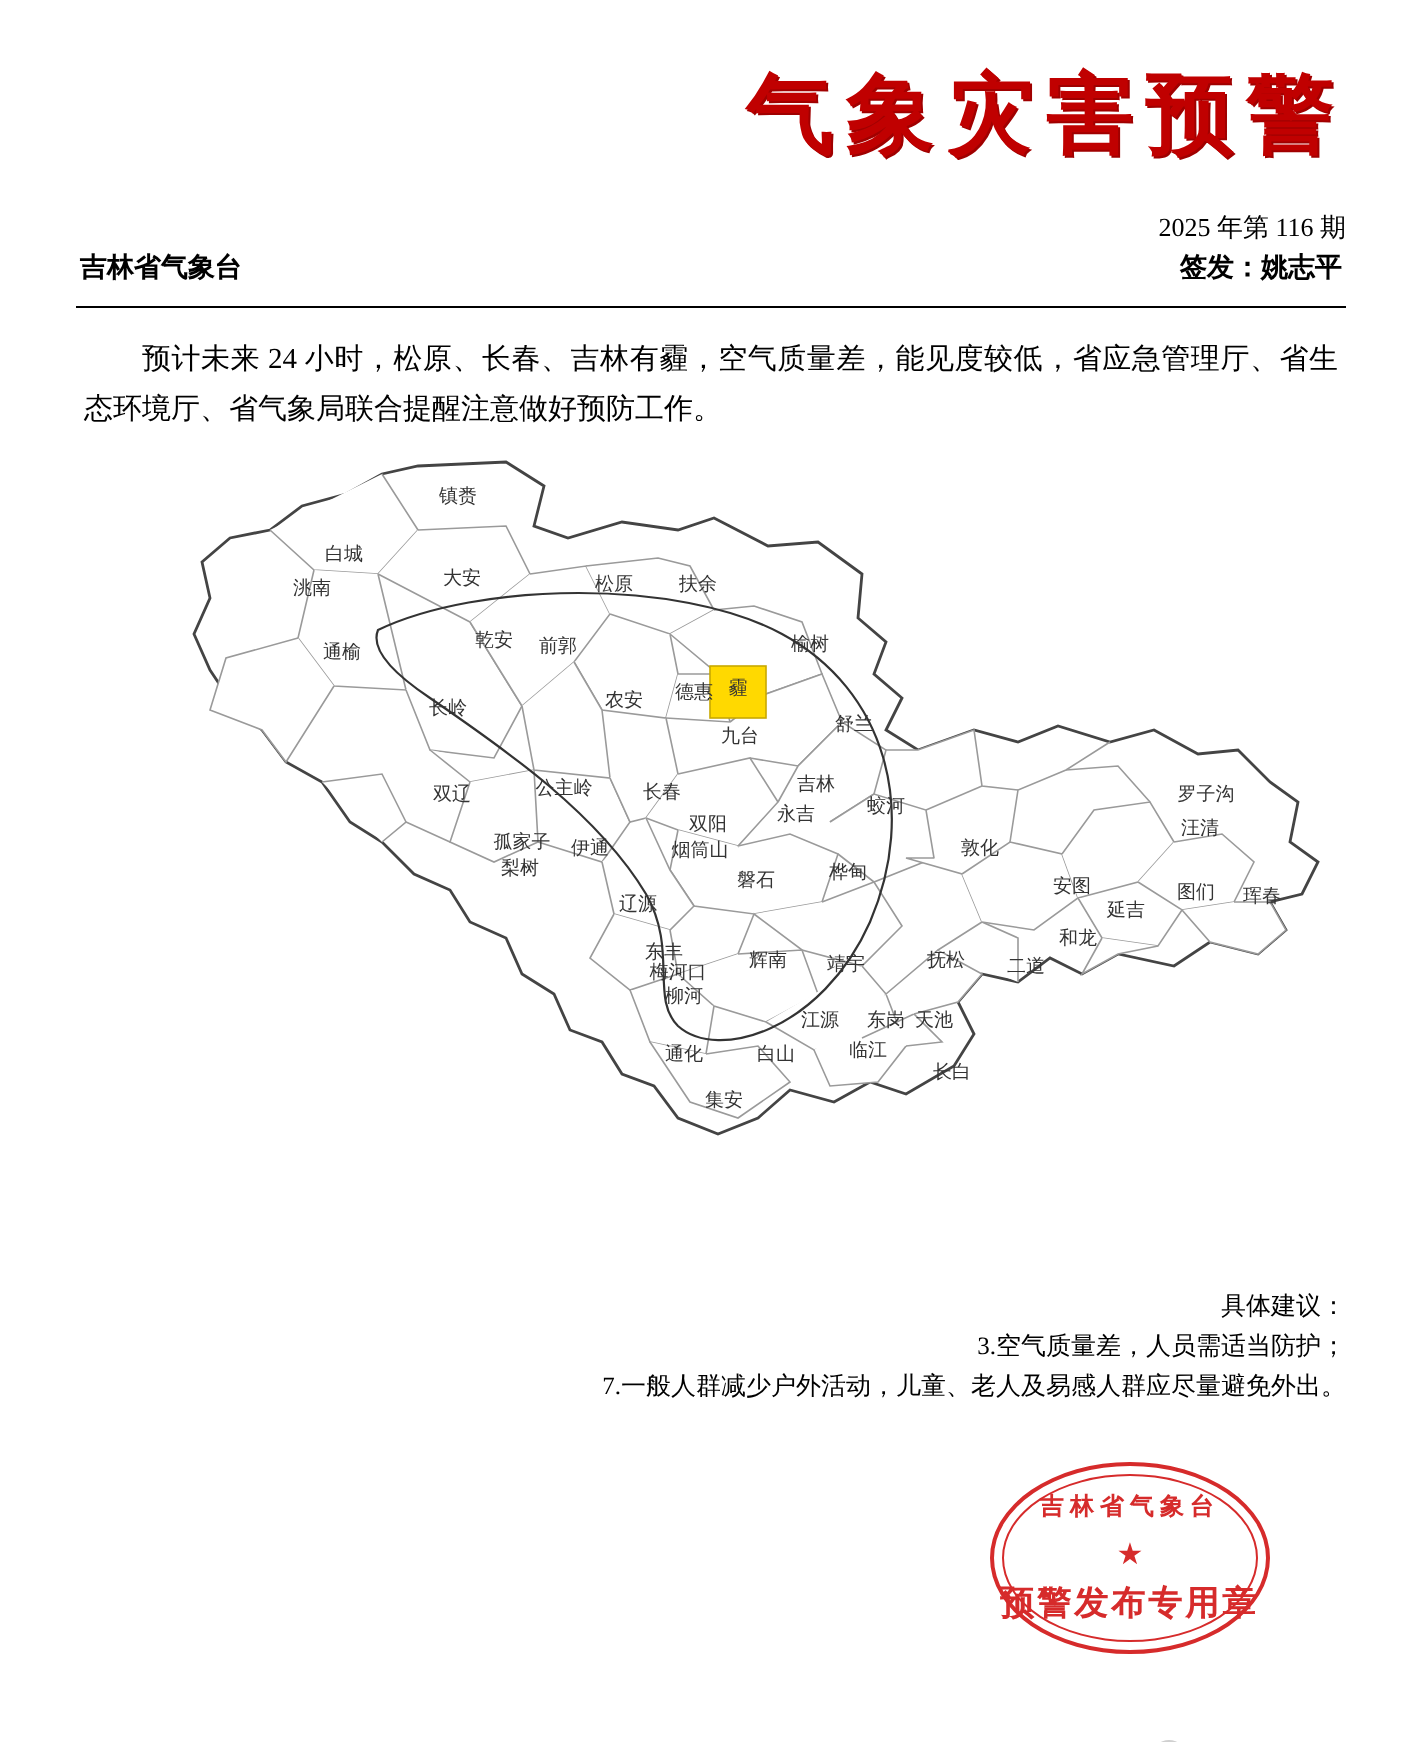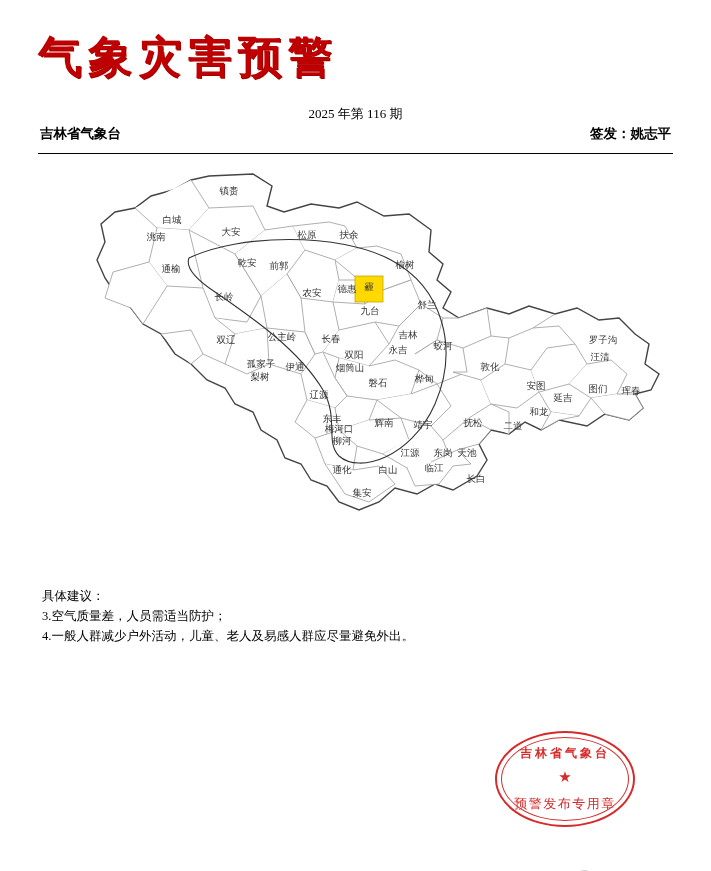--- a/index.html
+++ b/index.html
@@ -16,31 +16,31 @@
     overflow: hidden;
   }
   .page {
     position: relative;
     width: 711px;
     height: 871px;
     box-sizing: border-box;
     padding: 0 38px;
   }
   .doc-title {
-    text-align: left;
+    text-align: right;
     color: #c00000;
     font-family: "Liberation Serif", serif;
     font-weight: bold;
     font-size: 44px;
     letter-spacing: 6px;
     margin: 28px 0 8px 0;
     text-shadow: 1px 1px 0 #a00000;
   }
   .issue-line {
-    text-align: center;
+    text-align: right;
     font-size: 13px;
     margin-top: 18px;
     margin-bottom: 2px;
   }
   .meta-row {
     display: flex;
     justify-content: space-between;
     align-items: baseline;
     font-size: 13.5px;
     font-weight: bold;
@@ -77,20 +77,21 @@
   }
   .map-wrap svg {
     display: block;
     margin: 0 auto;
   }
   .advice {
     margin-top: 18px;
     font-size: 12.5px;
     line-height: 1.6;
     margin-left: 4px;
+    text-align: right;
   }
   .advice div { white-space: nowrap; }
   .seal {
     position: absolute;
     right: 76px;
     bottom: 72px;
     width: 140px;
     height: 96px;
   }
   .seal .ellipse {
@@ -122,23 +123,23 @@
     text-align: center;
     color: #d62b2b;
     font-size: 15px;
   }
   .seal-bottom {
     position: absolute;
     width: 100%;
     bottom: 14px;
     text-align: center;
     color: #d62b2b;
-    font-size: 13px;
+    font-size: 17px;
     letter-spacing: 1.5px;
-    font-weight: normal;
+    font-weight: bold;
   }
   .watermark {
     position: absolute;
     right: 34px;
     bottom: 12px;
     display: flex;
     align-items: center;
     gap: 6px;
     color: #9a9a9a;
     font-size: 13px;
@@ -186,20 +187,21 @@
   <div class="issue-line">2025 年第 116 期</div>
 
   <div class="meta-row">
     <div class="meta-left">吉林省气象台</div>
     <div class="meta-right">签发：姚志平</div>
   </div>
 
   <hr class="divider">
 
 
+  <div class="body-text">预计未来 24 小时，松原、长春、吉林有霾，空气质量差，能见度较低，省应急管理厅、省生态环境厅、省气象局联合提醒注意做好预防工作。</div>
 
   <div class="map-wrap">
     <svg width="634" height="400" viewBox="0 0 634 400">
 
       <path class="outer-line" d="M170 8 L214 6 L233 18 L228 38 L245 44 L272 36 L300 40 L318 34 L345 48 L370 46 L392 62 L390 84
            L404 96 L398 112 L412 124 L404 140 L420 150 L448 140 L470 146 L490 138 L516 146 L538 140
            L560 152 L580 150 L596 166 L610 176 L606 196 L620 206 L612 222 L596 226 L604 240 L590 252
            L566 246 L548 258 L520 252 L502 262 L486 254 L470 266 L452 262 L440 276 L448 292 L438 308
            L414 322 L396 316 L378 326 L356 320 L340 334 L320 342 L300 334 L288 318 L272 312 L262 296
            L246 290 L238 272 L222 262 L214 244 L196 236 L186 220 L168 212 L152 196 L136 186 L122 166
@@ -313,21 +315,21 @@
           <text x="395" y="303" class="city-label" text-anchor="middle">临江</text>
           <text x="437" y="314" class="city-label" text-anchor="middle">长白</text>
           <text x="323" y="328" class="city-label" text-anchor="middle">集安</text>
         </g>
     </svg>
   </div>
 
   <div class="advice">
     <div>具体建议：</div>
     <div>3.空气质量差，人员需适当防护；</div>
-    <div>4.一般人群减少户外活动，儿童、老人及易感人群应尽量避免外出。</div>
+    <div>7.一般人群减少户外活动，儿童、老人及易感人群应尽量避免外出。</div>
   </div>
 
   <div class="seal">
     <div class="ellipse"></div>
     <div class="ellipse-inner"></div>
     <div class="seal-top">吉林省气象台</div>
     <div class="seal-star">★</div>
     <div class="seal-bottom">预警发布专用章</div>
   </div>
 

